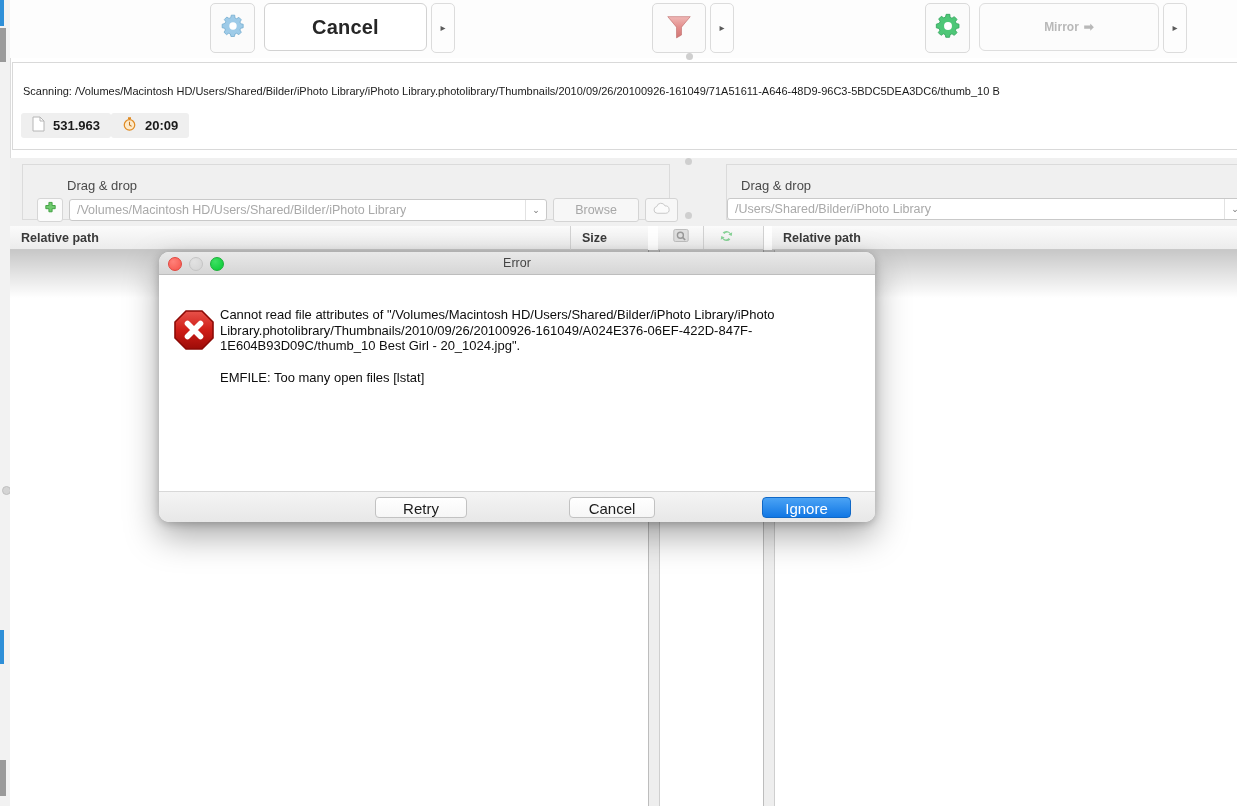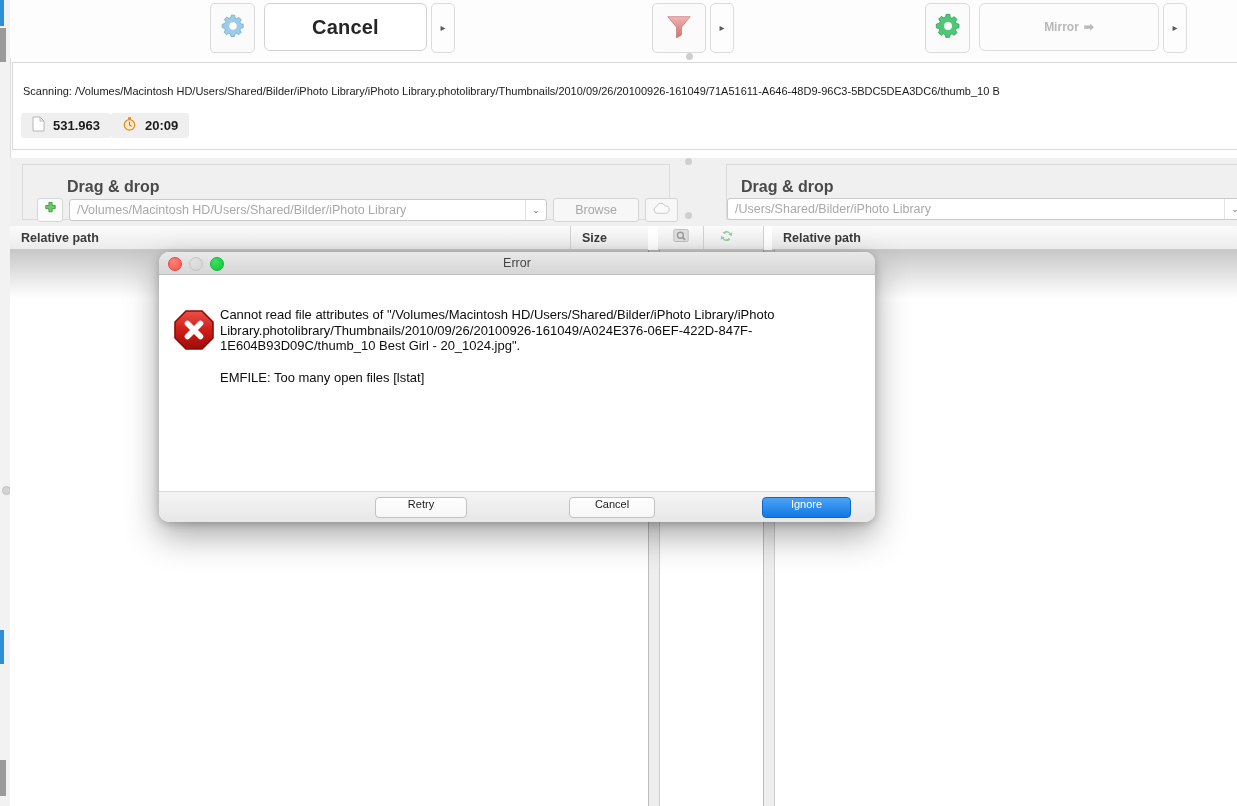--- a/index.html
+++ b/index.html
@@ -47,21 +47,21 @@
   
   .status-panel{position:absolute;left:12px;top:62px;width:1225px;height:88px;background:#fff;border:1px solid #d9d9d9;border-right:none;box-sizing:border-box;}
   .scan-line{position:absolute;left:10px;top:22px;white-space:nowrap;font-size:11px;color:#1a1a1a;}
   .badges{position:absolute;left:8px;top:50px;display:flex;}
   .badge{height:25px;background:#efefef;border-radius:3px;display:flex;align-items:center;gap:8px;padding:0 11px;}
   .badge .v{font-size:13px;font-weight:bold;color:#1a1a1a;}
 
   
   .panes{position:absolute;left:10px;top:158px;width:1227px;height:68px;background:#f0f0f0;}
   .pane-bar{position:absolute;top:6px;height:56px;background:#f0f0f0;border:1px solid #dbdbdb;box-sizing:border-box;}
-  .dd-label{position:absolute;top:13px;font-size:16px;color:#4a4a4a;font-weight:bold;}
+  .dd-label{position:absolute;top:13px;font-size:13px;color:#4a4a4a;}
   .addr-row{position:absolute;top:33px;display:flex;align-items:center;gap:6px;}
   .plus-btn{width:24px;height:22px;background:#fbfbfb;border:1px solid #d6d6d6;border-radius:3px;display:flex;align-items:center;justify-content:center;}
   .combo{height:22px;background:#fff;border:1px solid #c9c9c9;border-radius:3px;display:flex;align-items:center;box-sizing:border-box;position:relative;}
   .combo .txt{font-size:12.5px;color:#a9a9a9;padding-left:7px;white-space:nowrap;overflow:hidden;}
   .combo .caret{position:absolute;right:0;top:0;width:20px;height:100%;display:flex;align-items:center;justify-content:center;
       border-left:1px solid #e2e2e2;font-size:9px;color:#777;}
   .browse-btn{width:84px;height:22px;background:#f7f7f7;border:1px solid #d4d4d4;border-radius:3px;
       display:flex;align-items:center;justify-content:center;font-size:12.5px;color:#a7a7a7;}
   .cloud-btn{width:31px;height:22px;background:#f7f7f7;border:1px solid #d4d4d4;border-radius:3px;display:flex;align-items:center;justify-content:center;}
   .swap-btn{position:absolute;left:673px;top:174px;width:36px;height:36px;background:#f3f3f3;border:1px solid #cfcfcf;border-radius:5px;
@@ -90,22 +90,22 @@
   .lights{position:absolute;left:9px;top:5px;display:flex;gap:7px;}
   .light{width:12px;height:12px;border-radius:50%;}
   .l-close{background:radial-gradient(circle at 35% 30%,#ff8179,#f5534a);border:1px solid #e0443c;}
   .l-min{background:radial-gradient(circle at 35% 30%,#e2e2e2,#d3d3d3);border:1px solid #c4c4c4;}
   .l-max{background:radial-gradient(circle at 35% 30%,#3ee063,#06c934);border:1px solid #1aaf38;}
   .dlg-body{height:216px;background:#fff;position:relative;border-bottom:1px solid #d8d8d8;}
   .err-icon{position:absolute;left:14px;top:34px;width:42px;height:42px;}
   .err-text{position:absolute;left:61px;top:32px;right:2px;font-size:13px;color:#0d0d0d;line-height:15.5px;}
   .err-text .p2{margin-top:16px;}
   .dlg-foot{height:31px;background:linear-gradient(to bottom,#f4f4f4,#e7e7e7);position:relative;}
-  .dbtn{position:absolute;top:5px;height:21px;border-radius:4px;display:flex;align-items:flex-start;justify-content:center;
-      font-size:11px;box-sizing:border-box;}
+  .dbtn{position:absolute;top:5px;height:21px;border-radius:4px;display:flex;align-items:flex-end;justify-content:center;
+      font-size:15px;box-sizing:border-box;}
   .dbtn.plain{background:linear-gradient(to bottom,#ffffff,#f6f6f6);border:1px solid #c2c2c2;color:#1b1b1b;}
   .dbtn.primary{background:linear-gradient(to bottom,#4ba3f5,#1177e4);border:1px solid #1068c6;color:#fff;}
 </style>
 </head>
 <body>
 
 <div class="edge-strip">
   <div class="edge-accent a1"></div>
   <div class="edge-grey g1"></div>
   <div class="edge-dot"></div>

